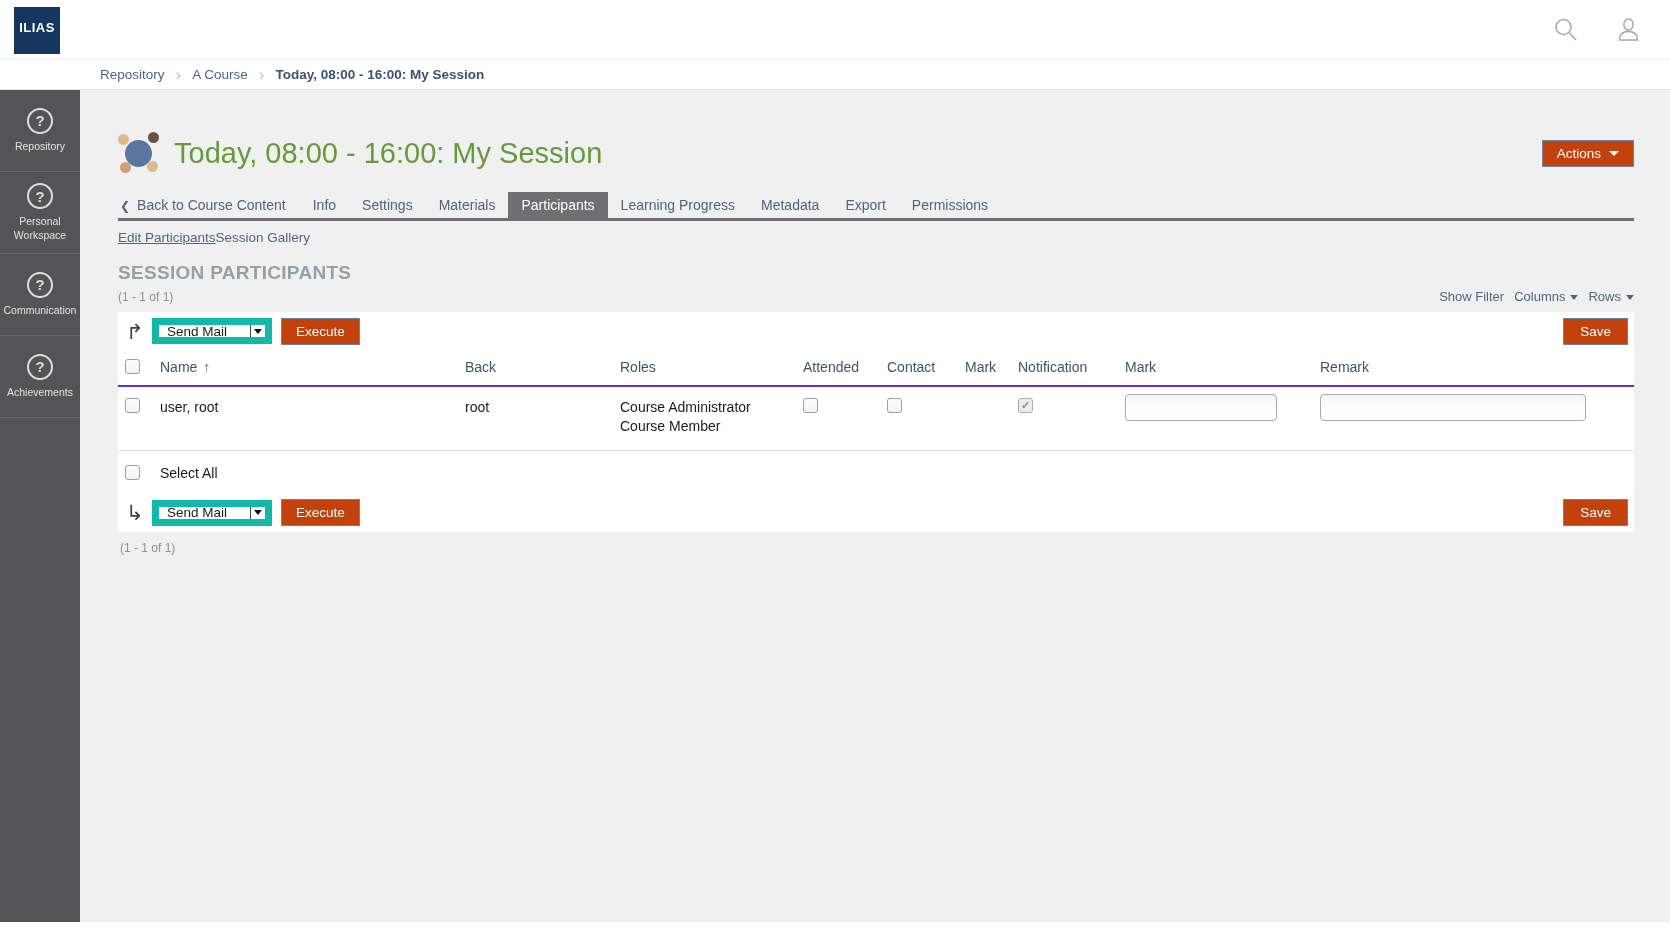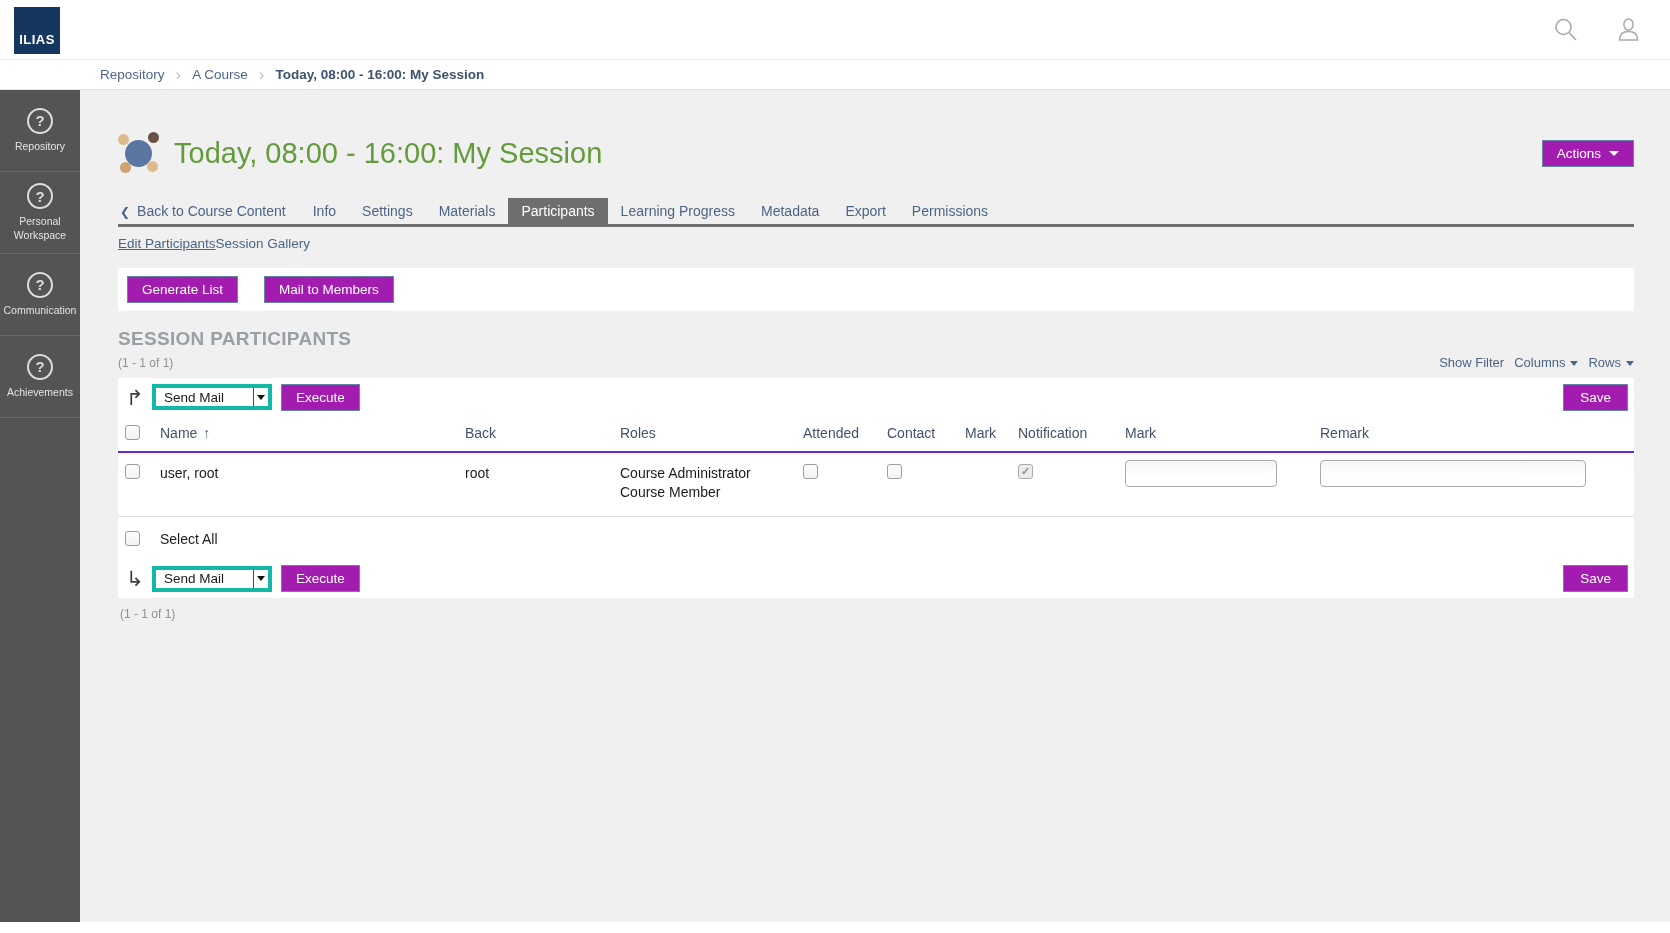--- a/index.html
+++ b/index.html
@@ -14,21 +14,21 @@
   
   .topbar {
     height: 60px; background: #ffffff; border-bottom: 1px solid #ececec;
     display: flex; align-items: center; justify-content: space-between;
     padding: 0 28px 0 14px;
   }
   .logo {
     width: 46px; height: 47px; background: #15375f; color: #ffffff;
     display: flex; align-items: flex-end; justify-content: center;
     font-weight: bold; font-size: 13px; letter-spacing: 0.5px;
-    padding-bottom: 7px; margin-top: 2px; text-align: center;
+    padding-bottom: 19px; margin-top: 2px; text-align: center;
   }
   .topbar-icons { display: flex; align-items: center; gap: 36px; }
   .topbar-icons svg { display: block; }
 
   
   .breadcrumb-bar {
     height: 30px; background: #ffffff; border-bottom: 1px solid #e2e2e2;
     display: flex; align-items: center; padding-left: 100px; font-size: 13.5px;
   }
   .crumb { color: #4c6586; text-decoration: none; cursor: pointer; }
@@ -62,31 +62,31 @@
   .obj-icon { position: relative; width: 42px; height: 42px; flex: 0 0 42px; }
   .obj-icon .c-big { position: absolute; left: 7px; top: 8px; width: 27px; height: 27px; border-radius: 50%; background: #5b76a1; }
   .obj-icon .c-tl { position: absolute; left: 0; top: 2px; width: 11px; height: 11px; border-radius: 50%; background: #ddba8d; }
   .obj-icon .c-tr { position: absolute; right: 1px; top: 0; width: 11px; height: 11px; border-radius: 50%; background: #6b5145; }
   .obj-icon .c-bl { position: absolute; left: 2px; bottom: 1px; width: 11px; height: 11px; border-radius: 50%; background: #cfa173; }
   .obj-icon .c-br { position: absolute; right: 2px; bottom: 2px; width: 11px; height: 11px; border-radius: 50%; background: #ddba8d; }
   .page-title { color: #649b3c; font-size: 29px; font-weight: 400; margin-left: 14px; }
   .head-spacer { flex: 1; }
 
   .btn {
-    background: #a21caf; color: #ffffff; border: 1px solid #6685a9;
+    background: #c2410c; color: #ffffff; border: 1px solid #6685a9;
     font-size: 13.5px; font-family: "Liberation Sans", sans-serif;
     height: 27px; padding: 0 14px; display: inline-flex; align-items: center; cursor: pointer;
   }
   .caret { display: inline-block; width: 0; height: 0; margin-left: 8px;
     border-left: 5px solid transparent; border-right: 5px solid transparent; border-top: 5px solid #ffffff; }
   .caret-blue { display: inline-block; width: 0; height: 0; margin-left: 5px; vertical-align: middle;
     border-left: 4px solid transparent; border-right: 4px solid transparent; border-top: 5px solid #4c6586; }
 
   
-  .tabbar { display: flex; align-items: center; border-bottom: 3px solid #6f6f71; margin-top: 22px; }
+  .tabbar { display: flex; align-items: center; border-bottom: 3px solid #6f6f71; margin-top: 16px; }
   .back-link { display: flex; align-items: center; color: #4c6586; padding: 5px 2px; margin-right: 12px; cursor: pointer; }
   .back-chevron::before { content: "\276E"; font-size: 12px; margin-right: 7px; }
   .tab { padding: 5px 13px; color: #4c6586; cursor: pointer; white-space: nowrap; }
   .tab.active { background: #6f6f71; color: #ffffff; }
 
   .subtabs { display: flex; margin-top: 9px; font-size: 13.5px; }
   .subtab { color: #4c6586; cursor: pointer; }
   .subtab.active { text-decoration: underline; }
 
   
@@ -99,21 +99,21 @@
   .table-links { margin-left: auto; display: flex; align-items: center; gap: 10px; font-size: 13px; }
   .table-link { color: #4c6586; cursor: pointer; }
 
   
   .table-card { background: #ffffff; margin-top: 8px; }
   .card-toolbar { display: flex; align-items: center; padding: 6px 6px 6px 8px; height: 38px; }
   .bulk-arrow { font-size: 21px; color: #3f3f3f; width: 26px; flex: 0 0 26px; line-height: 1; }
   .arrow-top::before { content: "\21B1"; }
   .arrow-bottom::before { content: "\21B3"; }
   .fake-select {
-    width: 120px; height: 26px; border: 4px solid #14b8a6; background: #ffffff;
+    width: 120px; height: 26px; border: 7px solid #14b8a6; background: #ffffff;
     display: flex; align-items: center; cursor: pointer; margin-right: 9px;
   }
   .fake-select .sel-text { flex: 1; padding-left: 8px; font-size: 13.5px; color: #1a1a1a; }
   .fake-select .sel-btn { width: 15px; align-self: stretch; border-left: 1px solid #4b4b4b;
     display: flex; align-items: center; justify-content: center; background: #ffffff; }
   .sel-arrow { width: 0; height: 0; border-left: 4px solid transparent; border-right: 4px solid transparent; border-top: 5px solid #111111; }
   .toolbar-spacer { flex: 1; }
   .btn-save { padding: 0 16px; }
 
   
@@ -239,24 +239,20 @@
       <div class="tab">Metadata</div>
       <div class="tab">Export</div>
       <div class="tab">Permissions</div>
     </div>
 
     <div class="subtabs">
       <a class="subtab active">Edit Participants</a>
       <a class="subtab">Session Gallery</a>
     </div>
 
-    <div class="toolbar-band">
-      <button class="btn">Generate List</button>
-      <button class="btn">Mail to Members</button>
-    </div>
 
     <h2 class="section-title">SESSION PARTICIPANTS</h2>
     <div class="meta-row">
       <span class="count-text">(1 - 1 of 1)</span>
       <div class="table-links">
         <a class="table-link">Show Filter</a>
         <a class="table-link"><span>Columns</span><span class="caret-blue"></span></a>
         <a class="table-link"><span>Rows</span><span class="caret-blue"></span></a>
       </div>
     </div>

